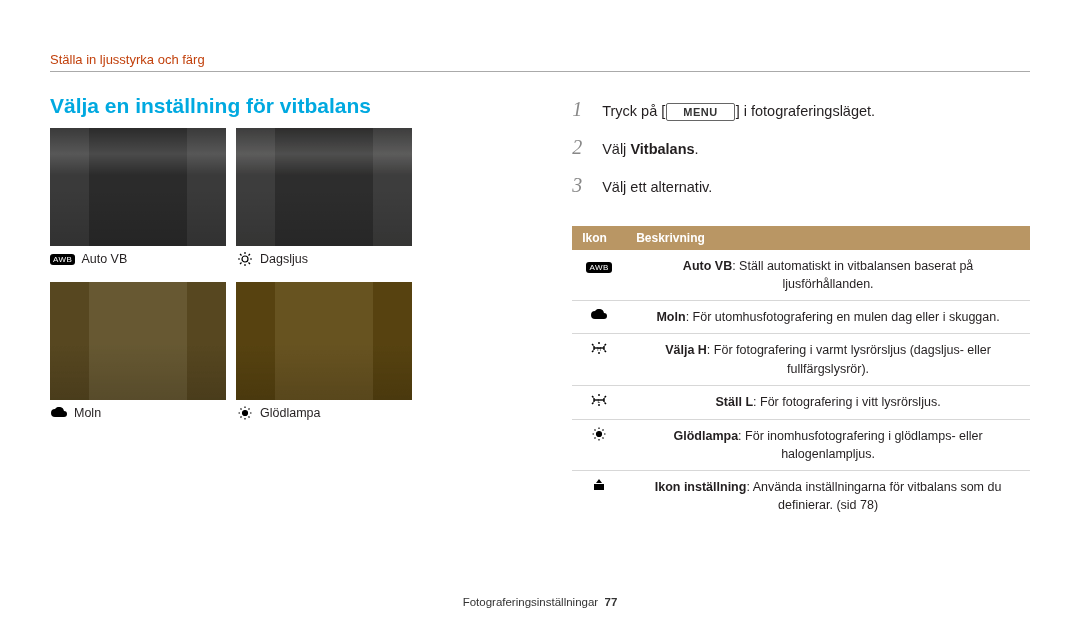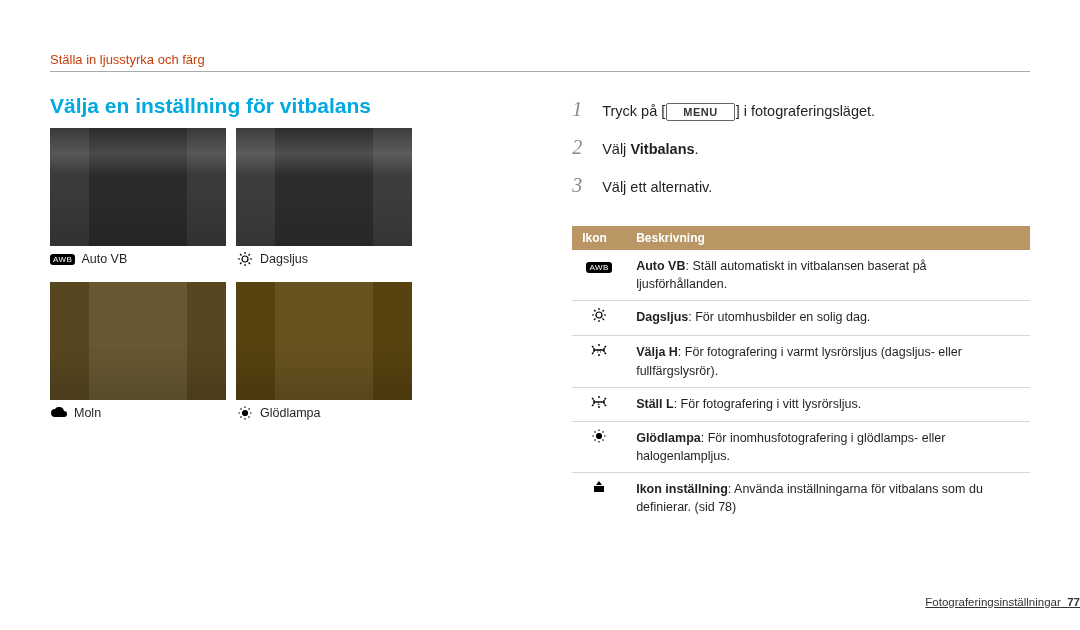--- a/index.html
+++ b/index.html
@@ -131,31 +131,31 @@
     text-align:left;
     padding:5px 10px;
     font-size:12px;
   }
   table.wb thead th:first-child{ width:54px; }
   table.wb tbody td {
     padding:7px 10px;
     vertical-align:top;
     border-bottom:1px solid #d7d7d7;
     line-height:1.45;
+    text-align:center;
   }
   table.wb tbody tr:last-child td { border-bottom:none; }
   table.wb tbody td:first-child { text-align:center; }
 
   .footer {
     position:absolute;
     bottom:22px; left:0; right:0;
-    text-align:right;
+    text-align:center;
     font-size:11.5px;
     color:#333;
-    text-decoration:underline;
   }
 </style>
 </head>
 <body>
 
 <div class="breadcrumb">Ställa in ljusstyrka och färg</div>
 <hr class="top">
 
 <div class="columns">
 
@@ -248,35 +248,25 @@
           <th>Beskrivning</th>
         </tr>
       </thead>
       <tbody id="wb-body">
           <tr>
             <td><span class="badge-awb">AWB</span></td>
             <td><b>Auto VB</b>: Ställ automatiskt in vitbalansen baserat på ljusförhållanden.</td>
           </tr>
           <tr>
             <td><span class="icon">
-                <svg width="16" height="16" viewBox="0 0 16 16">
-                  <circle cx="8" cy="8" r="3" fill="none" stroke="#000" stroke-width="1.2"></circle>
-                  <g stroke="#000" stroke-width="1.2">
-                    <line x1="8" y1="1" x2="8" y2="3"></line>
-                    <line x1="8" y1="13" x2="8" y2="15"></line>
-                    <line x1="1" y1="8" x2="3" y2="8"></line>
-                    <line x1="13" y1="8" x2="15" y2="8"></line>
-                    <line x1="3" y1="3" x2="4.5" y2="4.5"></line>
-                    <line x1="11.5" y1="11.5" x2="13" y2="13"></line>
-                    <line x1="3" y1="13" x2="4.5" y2="11.5"></line>
-                    <line x1="11.5" y1="4.5" x2="13" y2="3"></line>
-                  </g>
-                </svg>
-              </span></td>
-            <td><b>Dagsljus</b>: För utomhusbilder en solig dag.</td>
+                <svg width="18" height="12" viewBox="0 0 18 12">
+                  <path d="M5 10a4 4 0 010-8 5 5 0 019 2 3 3 0 010 6H5z" fill="#000"></path>
+                </svg>
+              </span></td>
+            <td><b>Moln</b>: För utomhusfotografering en mulen dag eller i skuggan.</td>
           </tr>
           <tr>
             <td><span class="icon">
                 <svg width="18" height="14" viewBox="0 0 18 14">
                   <g stroke="#000" stroke-width="1.4">
                     <line x1="4" y1="7" x2="14" y2="7"></line>
                     <line x1="4" y1="5" x2="4" y2="9"></line>
                     <line x1="14" y1="5" x2="14" y2="9"></line>
                     <line x1="9" y1="1" x2="9" y2="3"></line>
                     <line x1="9" y1="11" x2="9" y2="13"></line>

